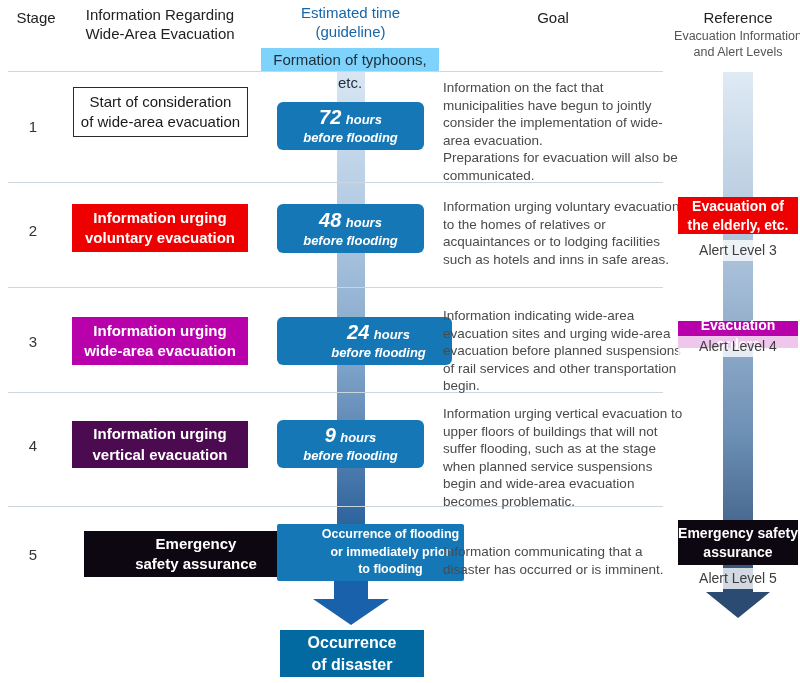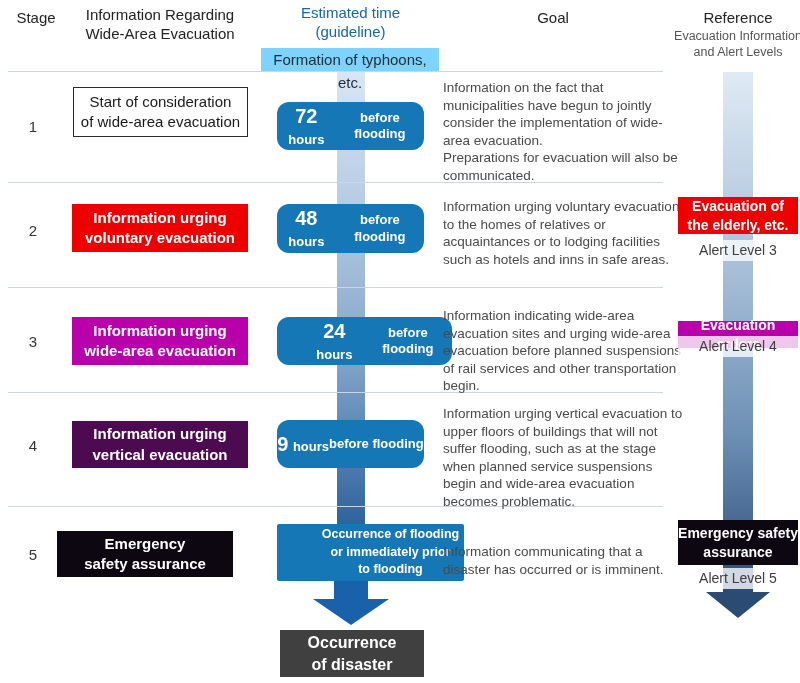--- a/index.html
+++ b/index.html
@@ -17,34 +17,34 @@
   .right-band{background:linear-gradient(to bottom,#dfeaf4 0%,#a4bcd6 40%,#6c8fb4 70%,#2b4b73 100%);}
   .sep{height:1px;background:#ccd6df;z-index:1;}
   .stage-num{font-size:15px;color:#333;text-align:center;z-index:2;}
   .box{display:flex;align-items:center;justify-content:center;text-align:center;
        white-space:pre-line;z-index:2;line-height:1.35;}
   .info-plain{background:#fff;border:1.5px solid #2a2a2a;color:#1a1a1a;font-size:15px;}
   .info-red{background:#ee0000;color:#fff;font-weight:bold;font-size:15px;}
   .info-magenta{background:#b800ab;color:#fff;font-weight:bold;font-size:15px;}
   .info-purple{background:#4c0b50;color:#fff;font-weight:bold;font-size:15px;}
   .info-black{background:#0d0711;color:#fff;font-weight:bold;font-size:15px;}
-  .time-box{background:#1577b5;color:#fff;border-radius:12px;flex-direction:row;line-height:1.25;}
+  .time-box{background:#1577b5;color:#fff;border-radius:6px;flex-direction:column;line-height:1.25;font-style:italic;}
   .time-num{font-size:20px;font-weight:bold;}
   .time-unit{font-size:13px;font-weight:bold;}
   .time-line2{font-size:13px;font-weight:bold;}
   .time-box5{background:#1577b5;color:#fff;border-radius:2px;font-size:12.5px;font-weight:bold;line-height:1.4;}
   .goal{font-size:13.5px;color:#4a4a4a;line-height:1.3;white-space:pre-line;z-index:2;}
   .ref-box{font-size:14px;font-weight:bold;color:#fff;line-height:1.3;}
   .alert{background:rgba(255,255,255,0.78);font-size:14px;color:#3d3d3d;text-align:center;
          line-height:21px;z-index:2;}
   .arrow-shaft{background:#1a61ab;z-index:2;}
   .arrow-head{width:0;height:0;z-index:2;}
   .arrow-head-center{border-left:38px solid transparent;border-right:38px solid transparent;border-top:26px solid #1a61ab;}
   .arrow-head-right{border-left:32px solid transparent;border-right:32px solid transparent;border-top:26px solid #2b4b73;}
-  .disaster{background:#404040;color:#fff;font-weight:bold;font-size:16px;}
+  .disaster{background:#0369a1;color:#fff;font-weight:bold;font-size:16px;}
 </style>
 </head>
 <body>
 
 <div id="stage-canvas">
 
   <div class="abs band center-band" style="left:337px;top:71px;width:28px;height:453px;"></div>
   <div class="abs band right-band" style="left:723px;top:72px;width:30px;height:520px;"></div>
   <div class="abs arrow-head arrow-head-right" style="left:706px;top:592px;"></div>
 
@@ -101,21 +101,21 @@
   <div class="abs stage-num" style="left:10px;top:437px;width:46px;">4</div>
   <div class="abs box info-purple" style="left:72px;top:421px;width:176px;height:47px;">Information urging
 vertical evacuation</div>
   <div class="abs box time-box" style="left:277px;top:420px;width:147px;height:48px;">
     <div><span class="time-num">9</span> <span class="time-unit">hours</span></div>
     <div class="time-line2">before flooding</div>
   </div>
   <div class="abs goal" style="left:443px;top:405px;width:240px;">Information urging vertical evacuation to upper floors of buildings that will not suffer flooding, such as at the stage when planned service suspensions begin and wide-area evacuation becomes problematic.</div>
 
   <div class="abs stage-num" style="left:10px;top:546px;width:46px;">5</div>
-  <div class="abs box info-black" style="left:57px;top:531px;width:176px;height:46px;">Emergency
+  <div class="abs box info-black" style="left:84px;top:531px;width:176px;height:46px;padding-left:24px;">Emergency
 safety assurance</div>
   <div class="abs box time-box5" style="left:277px;top:524px;width:147px;height:57px;padding-left:40px;">Occurrence of flooding
 or immediately prior
 to flooding</div>
   <div class="abs box ref-box info-black" style="left:678px;top:520px;width:120px;height:45px;">Emergency safety
 assurance</div>
   <div class="abs goal" style="left:443px;top:543px;width:238px;">Information communicating that a disaster has occurred or is imminent.</div>
   <div class="abs alert" style="left:678px;top:568px;width:120px;height:21px;">Alert Level 5</div>
 
   <div class="abs arrow-shaft" style="left:334px;top:581px;width:34px;height:18px;"></div>

